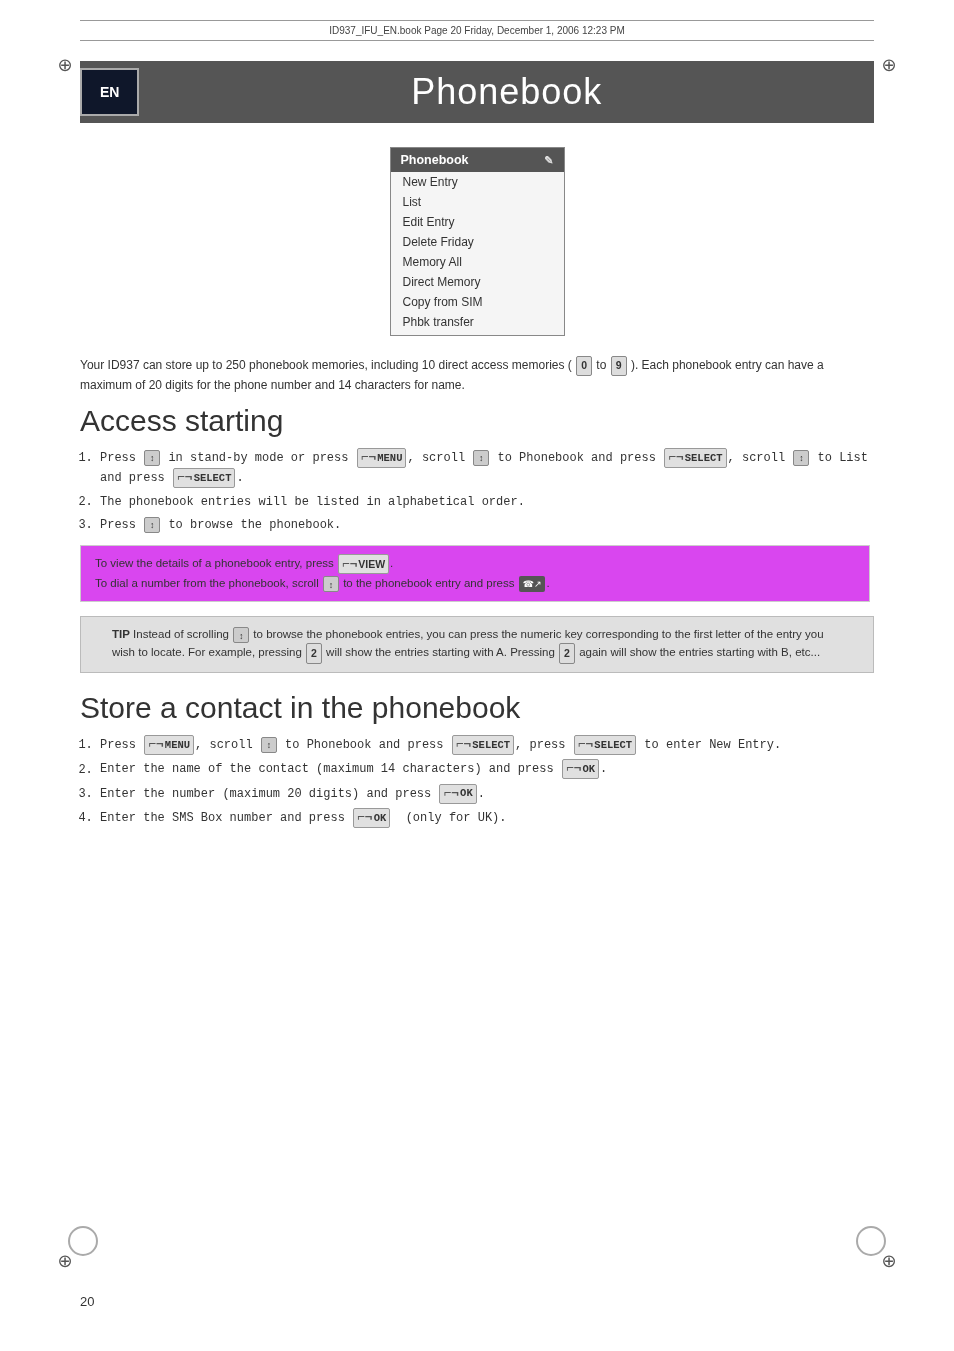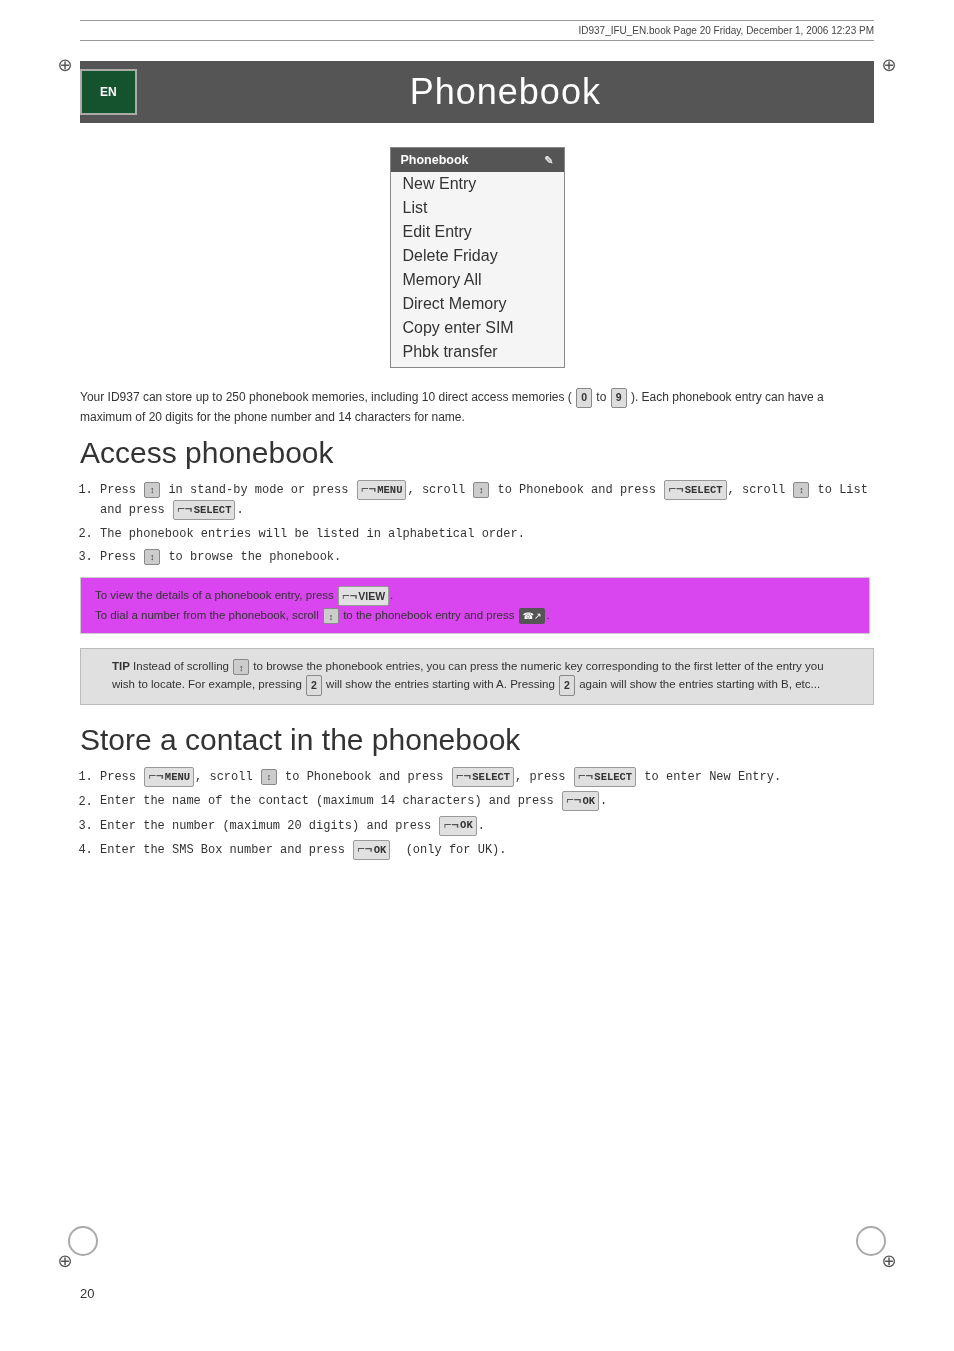--- a/index.html
+++ b/index.html
@@ -33,36 +33,36 @@
     }
 
     
     .file-info {
       font-size: 10px;
       color: #444;
       border-top: 1px solid #999;
       border-bottom: 1px solid #999;
       padding: 4px 0;
       margin-bottom: 20px;
-      text-align: right;
+      text-align: center;
     }
 
     
     .header-banner {
       background: #555;
       color: #fff;
       display: flex;
       align-items: center;
       margin-bottom: 24px;
     }
     .header-en-box {
-      background: #14532d;
+      background: #0f172a;
       color: #fff;
       font-weight: bold;
-      font-size: 12px;
+      font-size: 14px;
       padding: 14px 18px;
       margin-right: 0;
       border: 2px solid #aaa;
     }
     .header-title {
       flex: 1;
       text-align: center;
       font-size: 36px;
       font-weight: normal;
       letter-spacing: 1px;
@@ -90,21 +90,21 @@
       display: flex;
       align-items: center;
       justify-content: space-between;
     }
     .phonebook-menu-header .edit-icon {
       font-size: 11px;
       color: #ddd;
     }
     .phonebook-menu-item {
       padding: 3px 12px;
-      font-size: 16px;
+      font-size: 12px;
       color: #333;
       border-bottom: none;
     }
     .phonebook-menu-item:first-of-type {
       padding-top: 6px;
     }
     .phonebook-menu-item:last-of-type {
       padding-bottom: 6px;
     }
 
@@ -218,21 +218,21 @@
       padding: 1px 4px;
       font-size: 10.5px;
       font-weight: bold;
       vertical-align: middle;
       margin: 0 1px;
     }
 
     
     .page-number {
       position: absolute;
-      bottom: 50px;
+      bottom: 42px;
       left: 80px;
       font-size: 13px;
       color: #333;
     }
 
     
     .bottom-circle-l {
       position: absolute;
       bottom: 95px;
       left: 68px;
@@ -279,34 +279,34 @@
       <div class="phonebook-menu-header">
         <span>Phonebook</span>
         <span class="edit-icon">✎</span>
       </div>
       <div class="phonebook-menu-item">New Entry</div>
       <div class="phonebook-menu-item">List</div>
       <div class="phonebook-menu-item">Edit Entry</div>
       <div class="phonebook-menu-item">Delete Friday</div>
       <div class="phonebook-menu-item">Memory All</div>
       <div class="phonebook-menu-item">Direct Memory</div>
-      <div class="phonebook-menu-item">Copy enter SIM</div>
+      <div class="phonebook-menu-item">Copy from SIM</div>
       <div class="phonebook-menu-item">Phbk transfer</div>
     </div>
   </div>
 
   <div class="intro-text">
     Your ID937 can store up to 250 phonebook memories, including 10 direct access memories (
     <span class="key-inline">0</span> to
     <span class="key-inline">9</span> ).
     Each phonebook entry can have a maximum of 20 digits for the phone number and 14 characters for name.
   </div>
 
   <h2 class="section-heading">
-    <span>Access phonebook</span>
+    <span>Access starting</span>
   </h2>
 
   <ol class="instructions">
     <li>
       Press <span class="nav-icon">↕</span> in stand-by mode or press
       <span class="btn-inline">
           <span class="btn-curve">⌐¬</span>
           <strong>MENU</strong>
         </span>,
       scroll <span class="nav-icon">↕</span> to Phonebook and press

